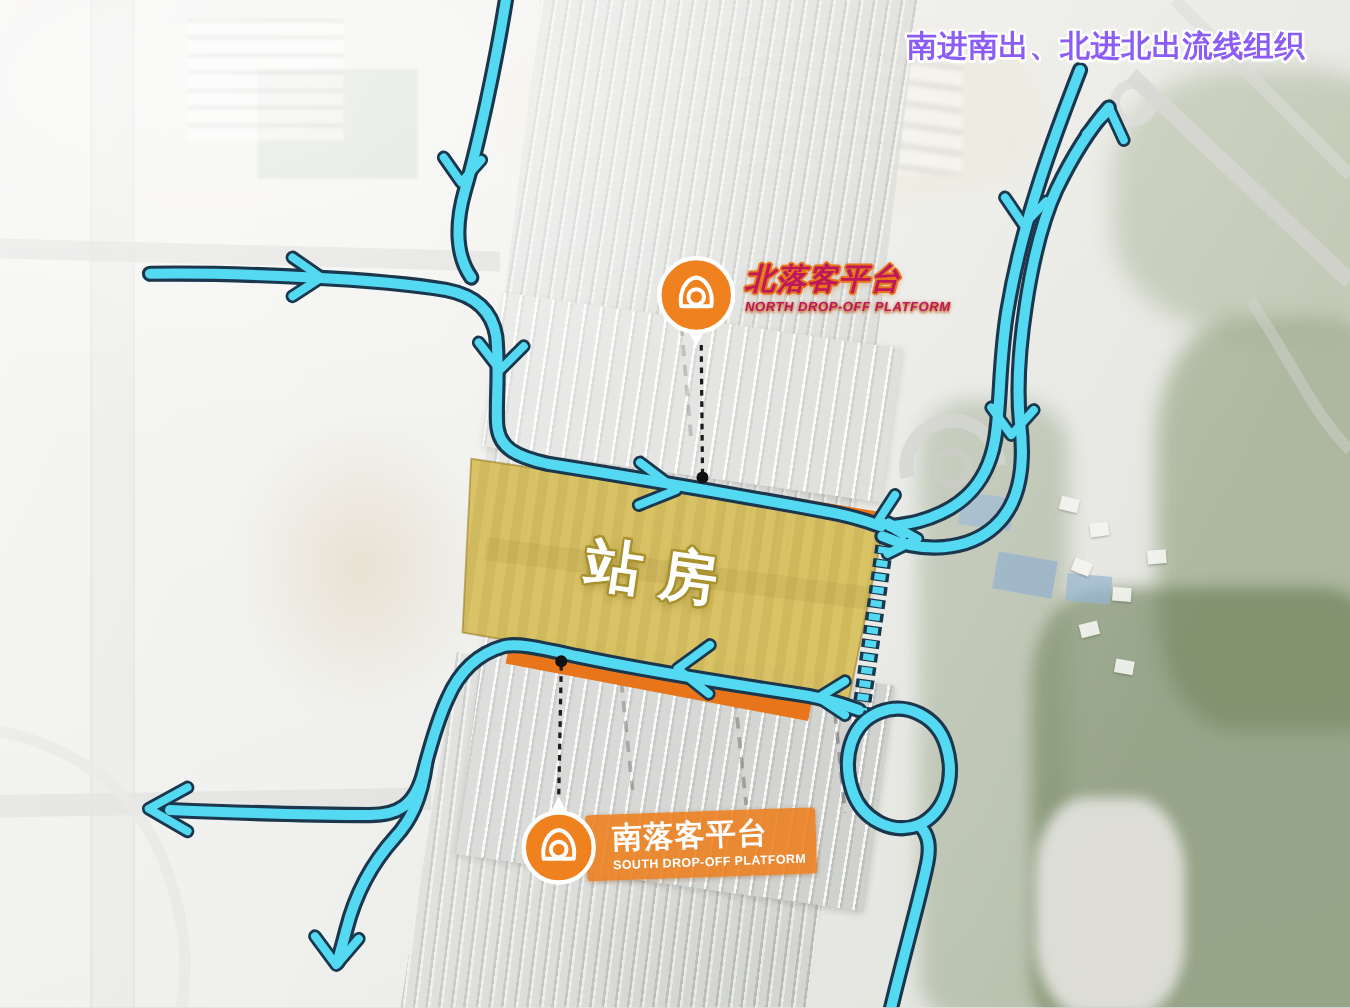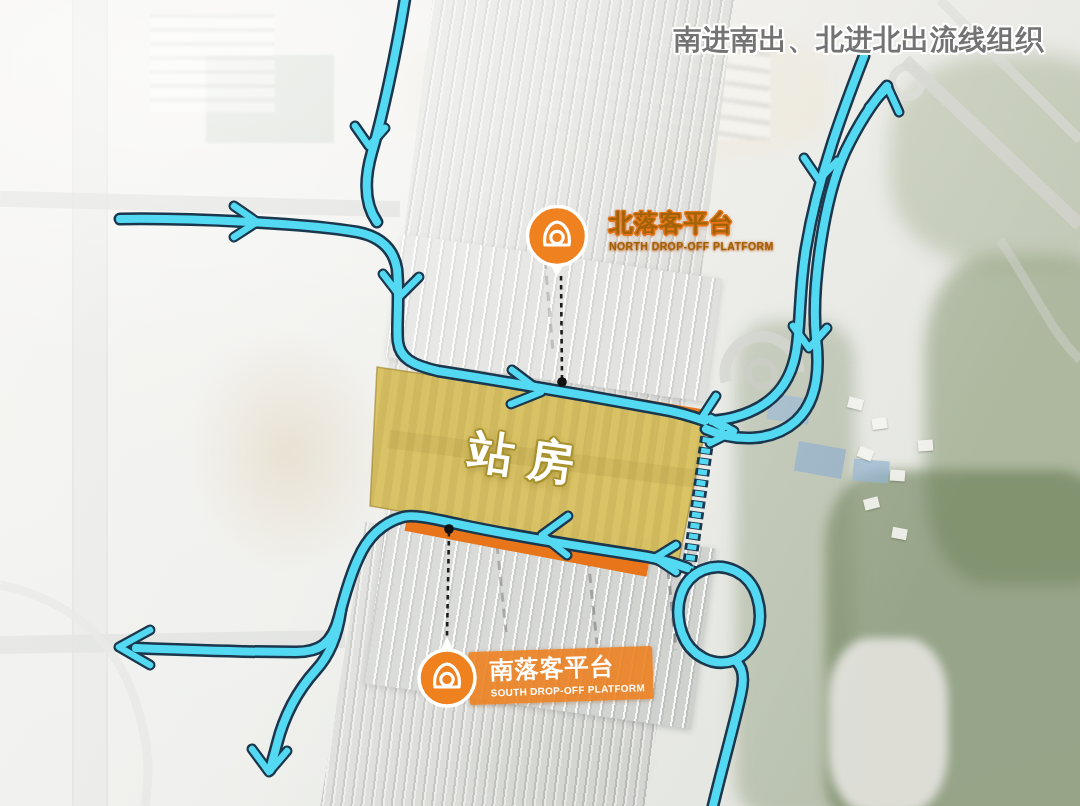--- a/index.html
+++ b/index.html
@@ -56,23 +56,23 @@
     radial-gradient(600px 300px at 15% 8%,rgba(255,255,255,.5),rgba(255,255,255,0));}
   .bgsvg{position:absolute;inset:0;}
   
   .overlay{position:absolute;inset:0;z-index:20;}
   :root{--flow:#54D9F2;--flowEdge:#1A374D;--strip:#E8751A;--stationFill:#D8BF5A;--pin:#F0811F;}
   .g-edge{stroke:var(--flowEdge);fill:none;stroke-linecap:round;stroke-linejoin:round;}
   .g-fill{stroke:var(--flow);fill:none;stroke-linecap:round;stroke-linejoin:round;}
   .strip{stroke:var(--strip);fill:none;}
   
   .label{position:absolute;white-space:nowrap;}
-  .title{top:21px;right:36px;font-size:28px;font-weight:bold;color:#737373;letter-spacing:.5px;z-index:40;
+  .title{top:21px;right:36px;font-size:24px;font-weight:bold;color:#8b5cf6;letter-spacing:.5px;z-index:40;
     text-shadow:2px 0 0 #fff,-2px 0 0 #fff,0 2px 0 #fff,0 -2px 0 #fff,1.6px 1.6px 0 #fff,-1.6px 1.6px 0 #fff,1.6px -1.6px 0 #fff,-1.6px -1.6px 0 #fff;}
-  .north-label{left:609px;top:207px;z-index:40;color:#a16207;}
+  .north-label{left:596px;top:207px;z-index:40;color:#be185d;font-style:italic;}
   .north-label .zh{font-size:24px;font-weight:bold;letter-spacing:1px;
     text-shadow:1.5px 0 0 #E8751A,-1.5px 0 0 #E8751A,0 1.5px 0 #E8751A,0 -1.5px 0 #E8751A,1px 1px 0 #E8751A,-1px 1px 0 #E8751A,1px -1px 0 #E8751A,-1px -1px 0 #E8751A,0 2px 5px rgba(180,80,0,.6);}
   .north-label .en{font-size:10.5px;font-weight:bold;letter-spacing:.4px;margin-top:1px;
     text-shadow:0 1px 2px rgba(190,85,5,.85),0 0 3px rgba(190,85,5,.6);}
   .station-label{left:468px;top:428px;transform:rotate(8deg);font-size:46px;font-weight:bold;
     color:#fff;letter-spacing:14px;z-index:40;
     text-shadow:2px 0 0 #A8922E,-2px 0 0 #A8922E,0 2px 0 #A8922E,0 -2px 0 #A8922E,1.6px 1.6px 0 #A8922E,-1.6px 1.6px 0 #A8922E,1.6px -1.6px 0 #A8922E,-1.6px -1.6px 0 #A8922E,0 3px 8px rgba(110,90,20,.45);}
   .south-banner{left:469px;top:649px;width:184px;height:53px;transform:rotate(-2deg);
     background:rgba(237,126,29,.88);border-radius:3px;padding:3px 0 0 21px;color:#fff;z-index:10;
     box-shadow:0 1px 4px rgba(120,60,0,.35);}

